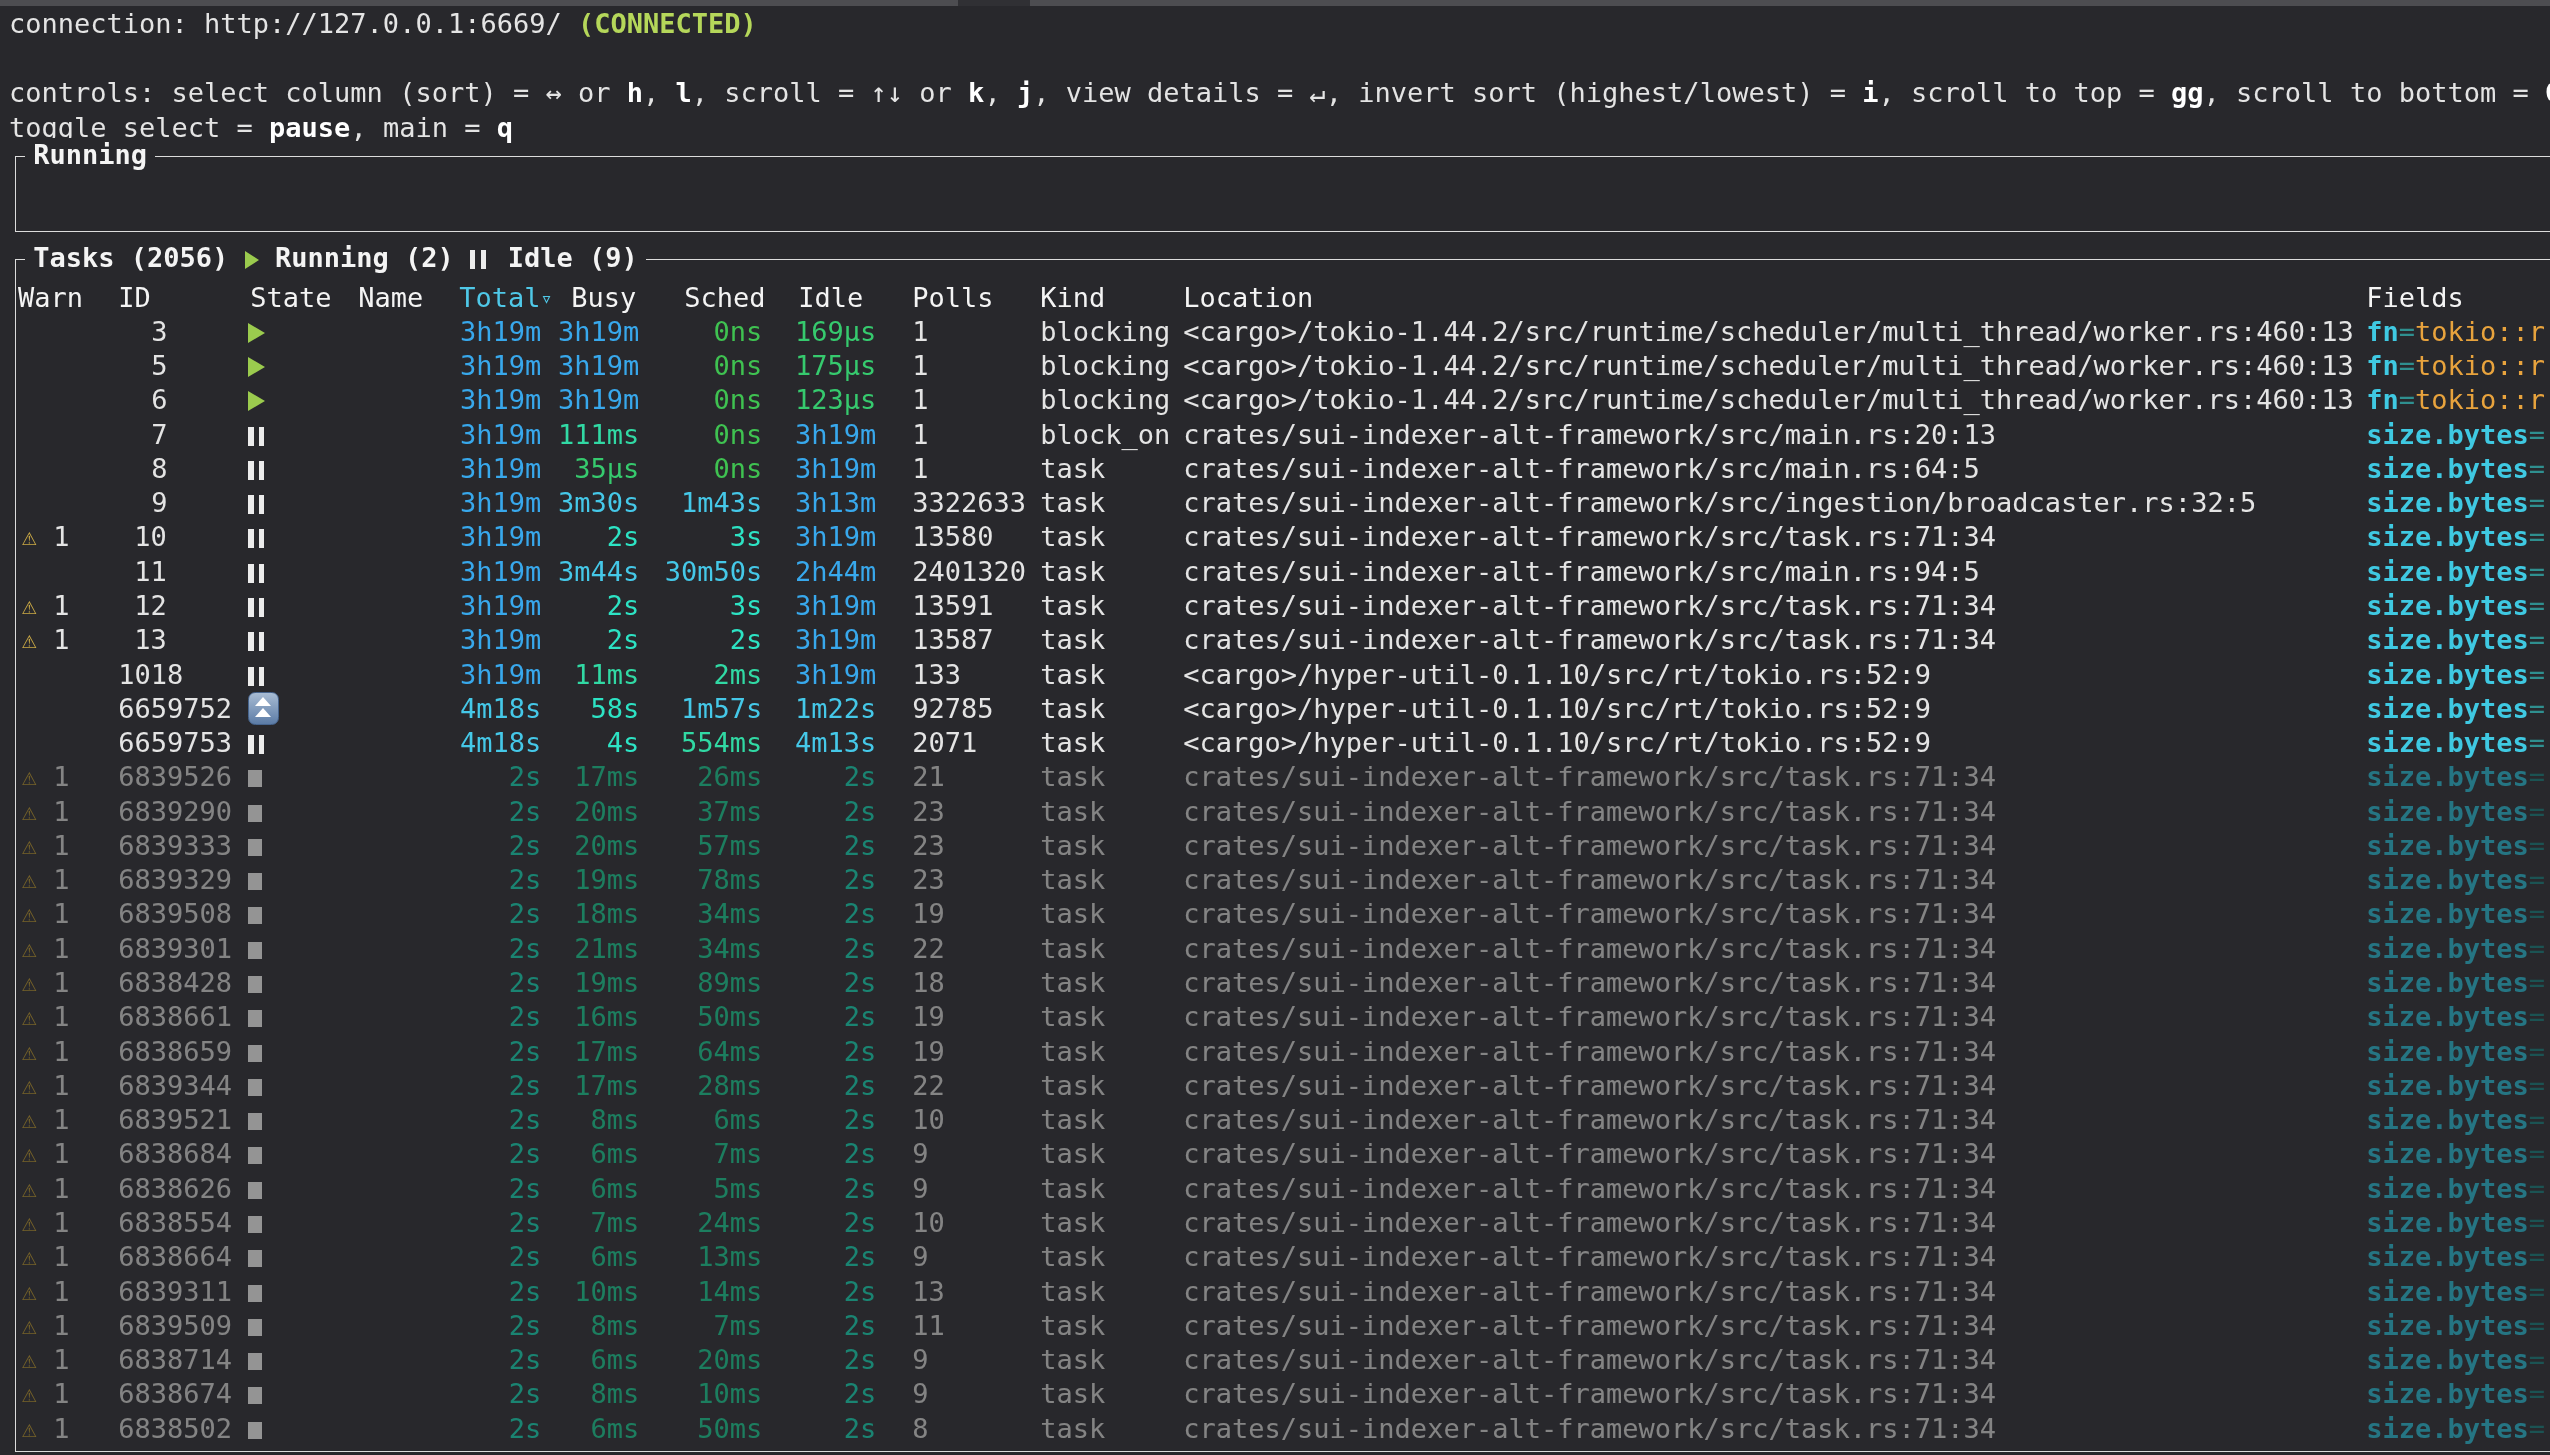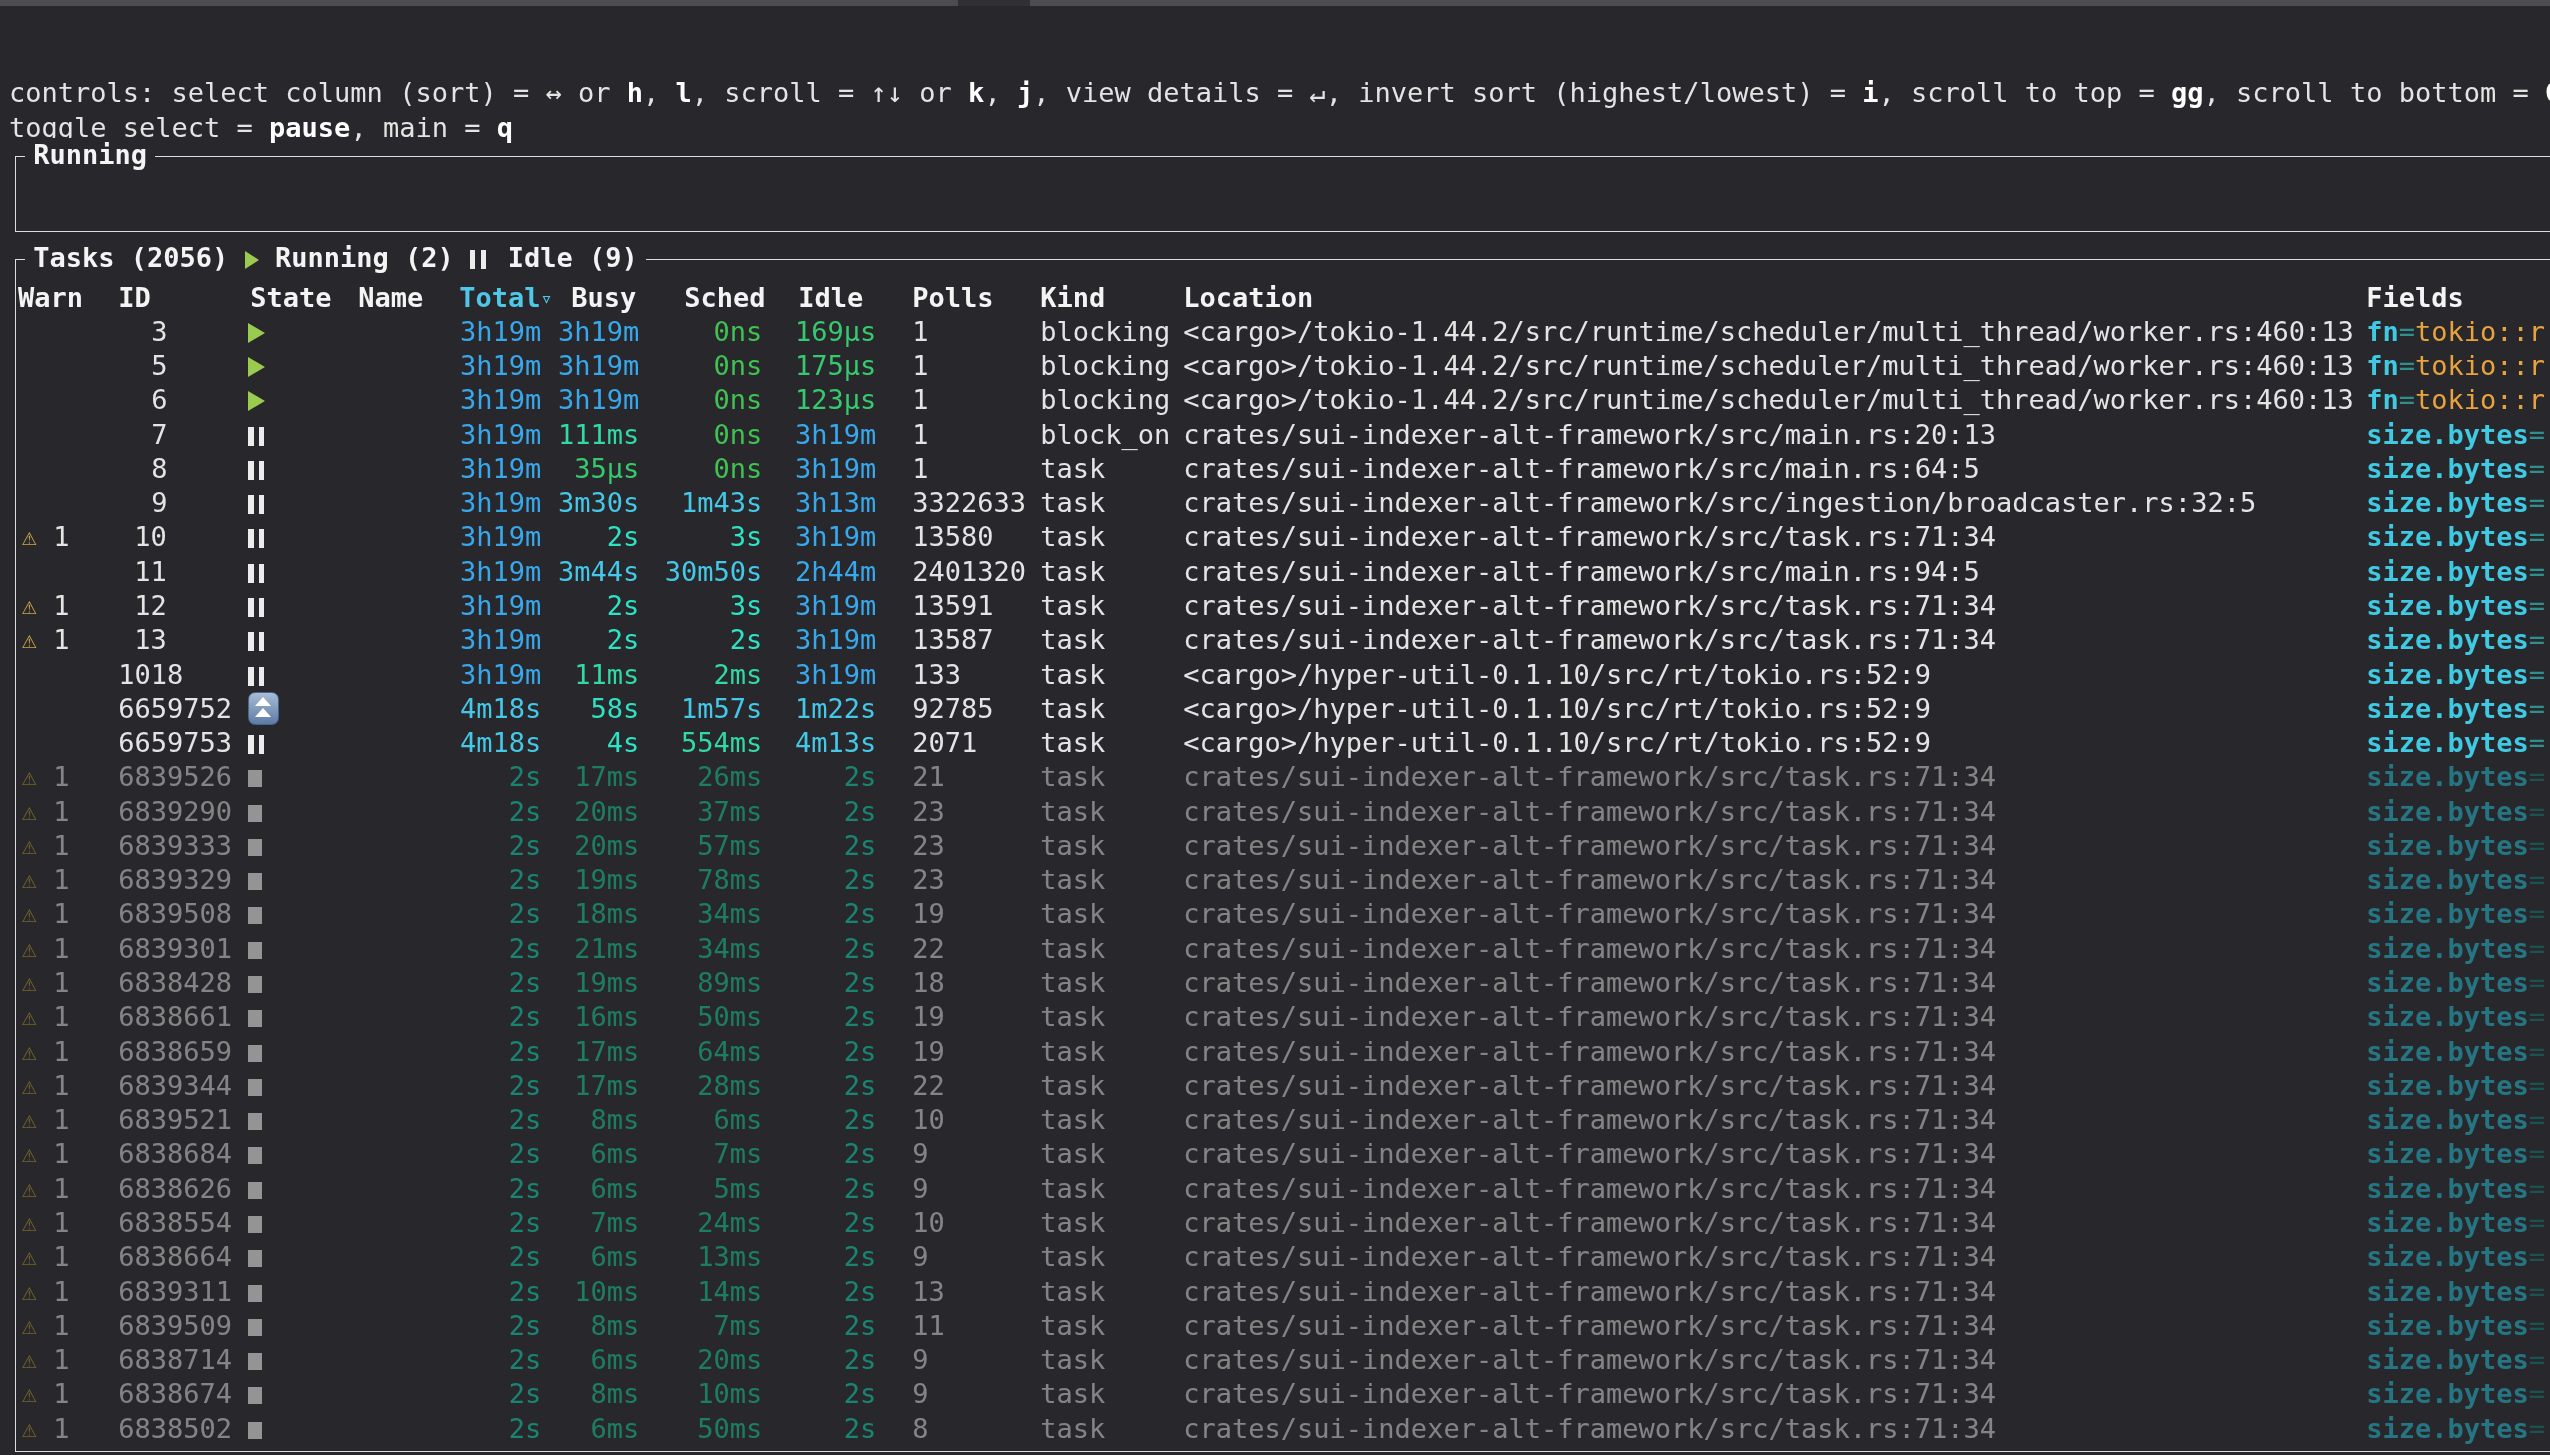--- a/index.html
+++ b/index.html
@@ -19,21 +19,21 @@
   .strip-gap{position:absolute;left:958px;top:0;width:72px;height:6.3px;background:#303034;}
   .tline{position:absolute;left:9px;height:34px;white-space:pre;overflow:hidden;width:2541px;}
   .seg-key{font-weight:bold;color:#ffffff;}
   .seg-connected{font-weight:bold;color:var(--lime);}
   .panel{position:absolute;left:15.3px;width:2535px;border:1.8px solid var(--border);border-right:none;background:transparent;}
   .panel-label{position:absolute;top:-19px;left:9px;background:var(--bg);padding:0 8px;height:34px;line-height:34px;font-weight:bold;color:#f4f4f4;}
   #warnings-panel{top:156px;height:74px;}
   #tasks-panel{top:259px;height:1191px;}
   .warning-row{position:absolute;top:20px;left:6.3px;height:34px;}
   .warn-glyph{color:var(--gold);font-size:25px;}
-  .hcell{position:absolute;top:0;height:34px;font-weight:bold;color:#f4f4f4;}
+  .hcell{position:absolute;top:0;height:34px;font-weight:normal;color:#f4f4f4;}
   .hcell.sorted{color:var(--sort);}
   .sort-ind{font-size:20px;color:var(--sort);vertical-align:1.8px;}
   #thead{position:absolute;top:20.6px;left:0;width:2533px;height:34px;}
   #tbody{position:absolute;top:0;left:0;width:2533px;height:1189px;}
   .row{position:absolute;left:0;width:2533px;height:34px;}
   .row.dim{filter:brightness(0.58);}
   .cell{position:absolute;top:0;height:34px;line-height:34px;overflow:hidden;}
   .r{text-align:right;}
   .u-h{color:var(--uh);} .u-m{color:var(--um);} .u-s{color:var(--us);}
   .u-ms{color:var(--ums);} .u-us{color:var(--uus);} .u-ns{color:var(--uns);}
@@ -52,20 +52,21 @@
   .title-icons .tri-run{border-left-width:14.4px;border-top-width:9px;border-bottom-width:9px;}
 </style>
 </head>
 <body>
 
 <div class="screen">
   <div class="topstrip">
     <div class="strip-gap"></div>
   </div>
 
+  <div class="tline" style="top:7.2px" id="line-connection"><span>connection: http://127.0.0.1:6669/ </span><span class="seg-connected">(CONNECTED)</span></div>
   <div class="tline" style="top:76px" id="line-controls"><span>controls: select column (sort) = ↔ or </span><span class="seg-key">h</span><span>, </span><span class="seg-key">l</span><span>, scroll = ↑↓ or </span><span class="seg-key">k</span><span>, </span><span class="seg-key">j</span><span>, view details = ↵, invert sort (highest/lowest) = </span><span class="seg-key">i</span><span>, scroll to top = </span><span class="seg-key">gg</span><span>, scroll to bottom = </span><span class="seg-key">G</span></div>
   <div class="tline" style="top:111px" id="line-toggle"><span>toggle select = </span><span class="seg-key">pause</span><span>, main = </span><span class="seg-key">q</span></div>
 
   <div class="panel" id="warnings-panel">
     <span class="panel-label">Running</span>
   </div>
 
   <div class="panel" id="tasks-panel">
     <span class="panel-label title-icons"><span>Tasks (2056)</span><span> </span><i class="tri-run"></i><span> <span>Running (2)</span> </span><span class="pausebars"><i></i><i></i></span><span> <span>Idle (9)</span></span></span>
     <div id="thead" style="top: 20.6px;"><span class="hcell" style="left: 1.8px;">Warn</span><span class="hcell" style="left: 102px;">ID</span><span class="hcell" style="left: 234px;">State</span><span class="hcell" style="left: 342px;">Name</span><span class="hcell sorted" style="left: 443px;">Total<span class="sort-ind">▿</span></span><span class="hcell" style="left: 555px;">Busy</span><span class="hcell" style="left: 668px;">Sched</span><span class="hcell" style="left: 782px;">Idle</span><span class="hcell" style="left: 896px;">Polls</span><span class="hcell" style="left: 1024px;">Kind</span><span class="hcell" style="left: 1167px;">Location</span><span class="hcell" style="left: 2350px;">Fields</span></div>

